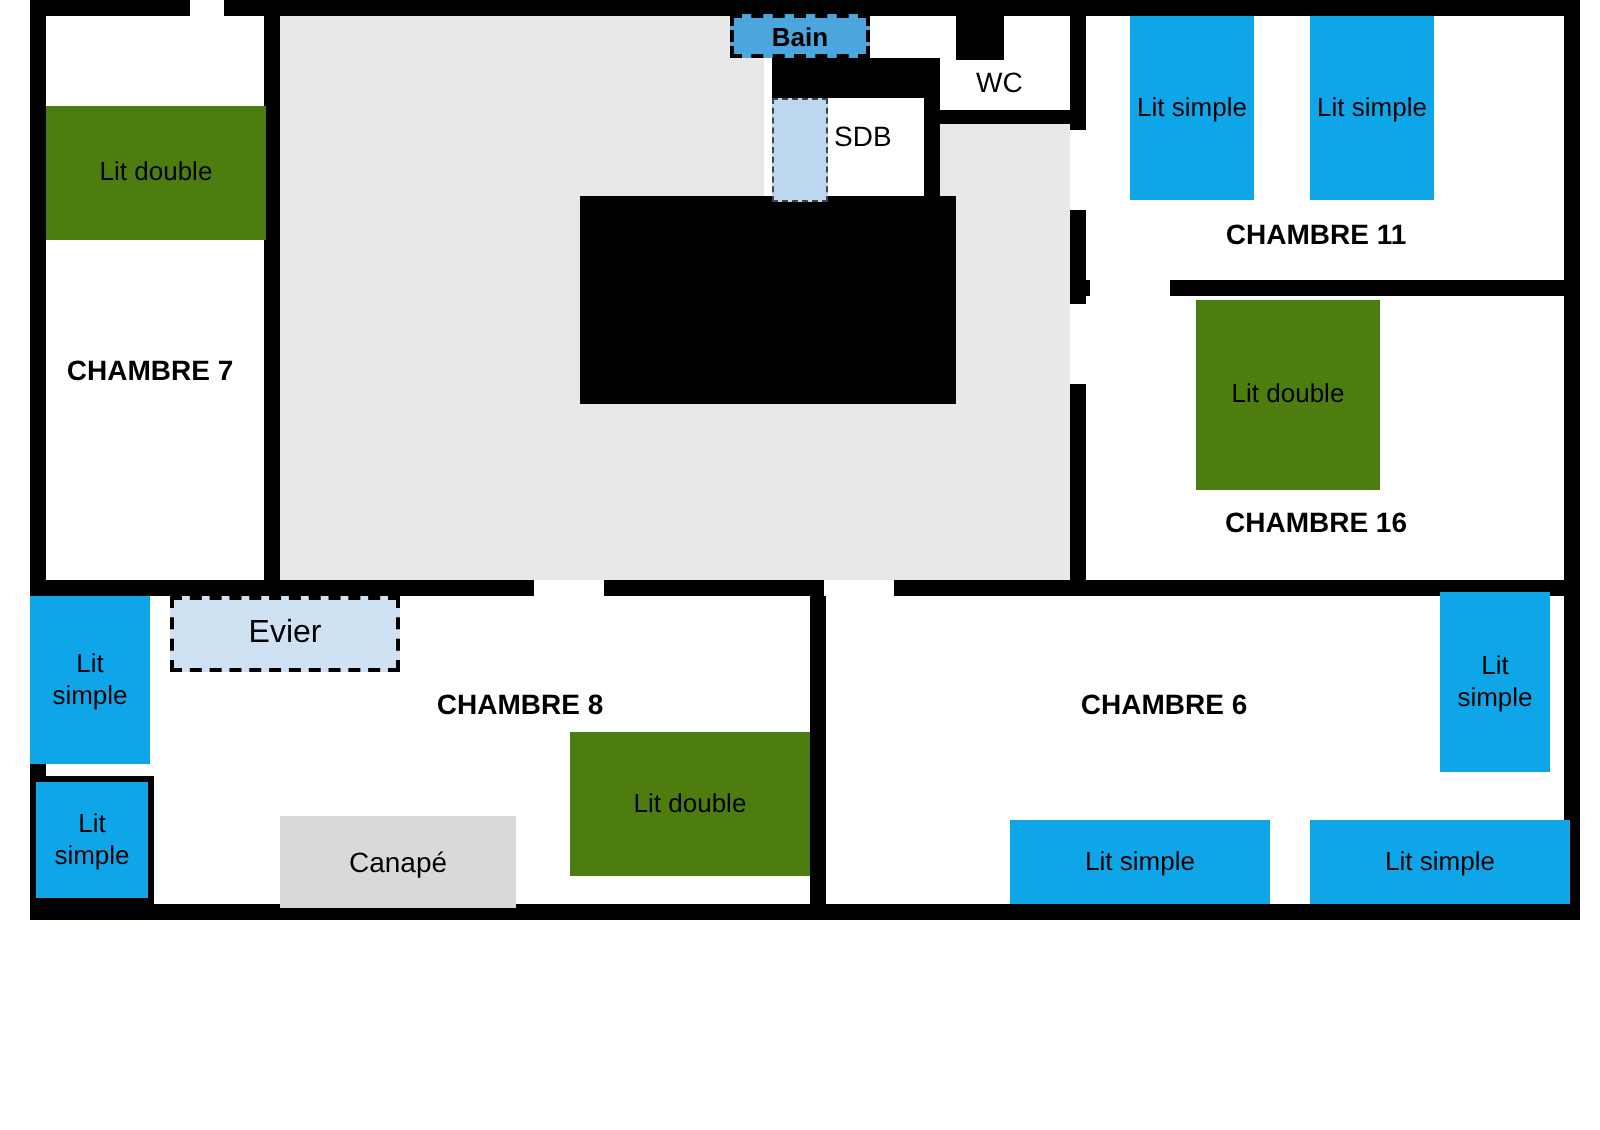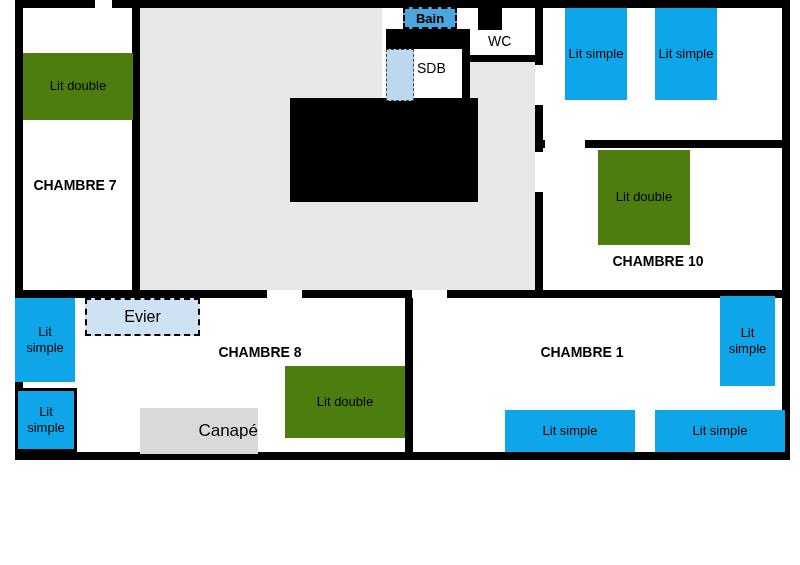--- a/index.html
+++ b/index.html
@@ -10,21 +10,21 @@
   .wall { position:absolute; background:#000000; }
   .hall { position:absolute; background:#e8e8e8; }
   .white-area { position:absolute; background:#ffffff; }
   .stairs { position:absolute; background:#000000; }
   .bed { position:absolute; display:flex; align-items:center; justify-content:center;
          font-size:13px; text-align:center; line-height:1.25; padding:0 3px; box-sizing:border-box; }
   .bed-double { background:#4d7c0f; }
   .bed-single { background:#0ea5e9; }
   .bordered  { border:3px solid #000; }
   .sofa { position:absolute; background:#d9d9d9; display:flex; align-items:center;
-          justify-content:flex-end; font-size:17px; box-sizing:border-box; }
+          justify-content:center; font-size:14px; box-sizing:border-box; }
   .evier { position:absolute; background:#cfe2f3; border:2px dashed #000;
            display:flex; align-items:center; justify-content:center; font-size:16px; box-sizing:border-box; }
   .bain { position:absolute; background:#4aa6dc; border:2px dashed #000;
           display:flex; align-items:center; justify-content:center;
           font-size:13px; font-weight:600; box-sizing:border-box; }
   .tub { position:absolute; background:#bdd7ee; border:1px dashed #444; box-sizing:border-box; }
   .room-label { position:absolute; font-weight:bold; font-size:14px; text-align:center; }
   .fix-label { position:absolute; font-size:14px; }
   .title-bar { position:absolute; left:15px; top:534px; width:775px; height:24px;
                background:#000000; color:#ffffff; display:flex; align-items:center;
@@ -62,63 +62,64 @@
   <div class="wall" style="left:447px; top:290px; width:343px; height:8px;"></div>
 
   <div class="wall" style="left:405px; top:298px; width:8px; height:154px;"></div>
 
   <div class="wall" style="left:378px; top:100px; width:96px; height:8px;"></div>
   <div class="wall" style="left:462px; top:29px; width:8px; height:79px;"></div>
   <div class="wall" style="left:470px; top:55px; width:65px; height:7px;"></div>
   <div class="wall" style="left:386px; top:29px; width:84px; height:20px;"></div>
   <div class="wall" style="left:478px; top:8px; width:24px; height:22px;"></div>
 
-  <div class="bain" style="left:403px; top:7px; width:54px; height:22px;">
+  <div class="bain" style="left:365px; top:7px; width:70px; height:22px;">
     <span>Bain</span>
   </div>
   <div class="tub" style="left:386px; top:49px; width:28px; height:52px;"></div>
   <div class="fix-label" style="left:417px; top:60px;text-align:right;">SDB</div>
   <div class="fix-label" style="left:488px; top:33px; width:34px; ">WC</div>
 
   <div class="bed bed-double" style="left:23px; top:53px; width:110px; height:67px;">
     <span>Lit double</span>
   </div>
   <div class="room-label" style="left:10px; top:177px; width:130px;">CHAMBRE 7</div>
 
   <div class="bed bed-single" style="left:565px; top:8px; width:62px; height:92px;">
     <span>Lit simple</span>
   </div>
   <div class="bed bed-single" style="left:655px; top:8px; width:62px; height:92px;">
     <span>Lit simple</span>
   </div>
+  <div class="room-label" style="left:548px; top:109px; width:220px;">CHAMBRE 11</div>
 
   <div class="bed bed-double" style="left:598px; top:150px; width:92px; height:95px;">
     <span>Lit double</span>
   </div>
-  <div class="room-label" style="left:548px; top:253px; width:220px;">CHAMBRE 10</div>
+  <div class="room-label" style="left:548px; top:253px; width:220px;">CHAMBRE 16</div>
 
   <div class="evier" style="left:85px; top:298px; width:115px; height:38px;">
     <span>Evier</span>
   </div>
   <div class="room-label" style="left:150px; top:344px; width:220px;">CHAMBRE 8</div>
   <div class="bed bed-double" style="left:285px; top:366px; width:120px; height:72px;">
     <span>Lit double</span>
   </div>
   <div class="sofa" style="left:140px; top:408px; width:118px; height:46px;">
     <span>Canapé</span>
   </div>
 
   <div class="bed bed-single" style="left:15px; top:298px; width:60px; height:84px;">
     <span>Lit simple</span>
   </div>
   <div class="bed bed-single bordered" style="left:15px; top:388px; width:62px; height:64px;">
     <span>Lit simple</span>
   </div>
 
-  <div class="room-label" style="left:472px; top:344px; width:220px;">CHAMBRE 1</div>
+  <div class="room-label" style="left:472px; top:344px; width:220px;">CHAMBRE 6</div>
   <div class="bed bed-single" style="left:720px; top:296px; width:55px; height:90px;">
     <span>Lit simple</span>
   </div>
   <div class="bed bed-single" style="left:505px; top:410px; width:130px; height:42px;">
     <span>Lit simple</span>
   </div>
   <div class="bed bed-single" style="left:655px; top:410px; width:130px; height:42px;">
     <span>Lit simple</span>
   </div>
 

